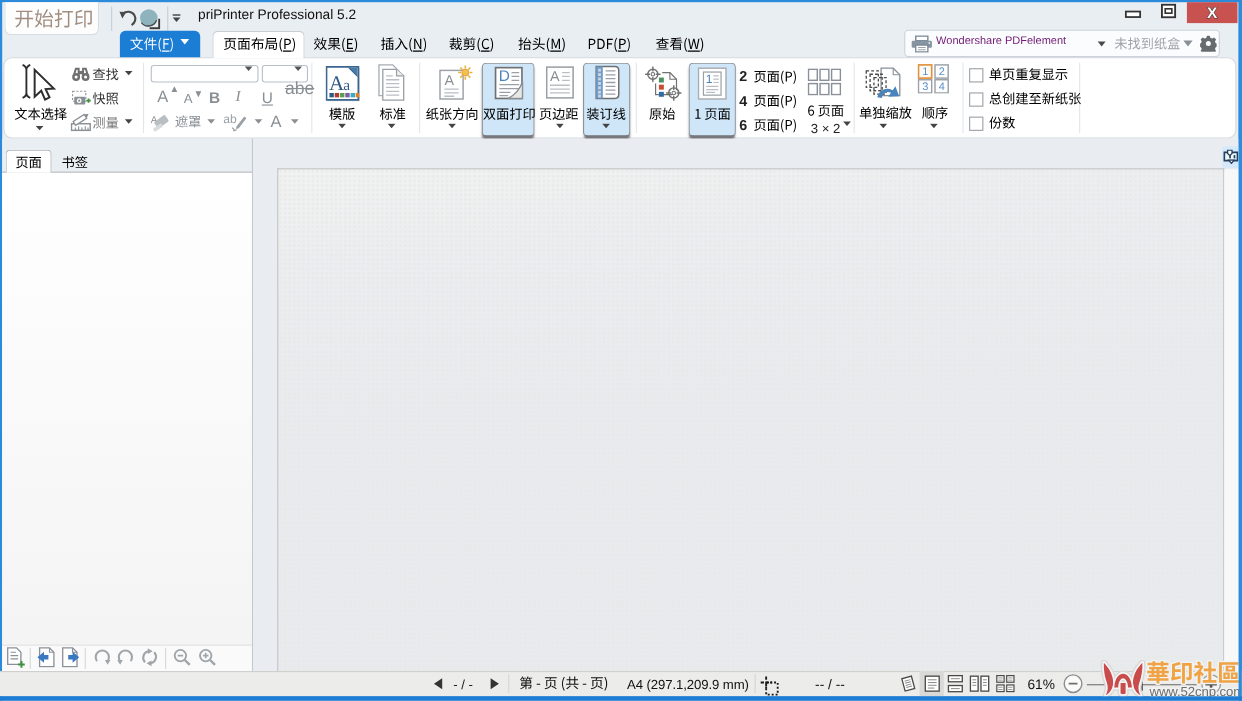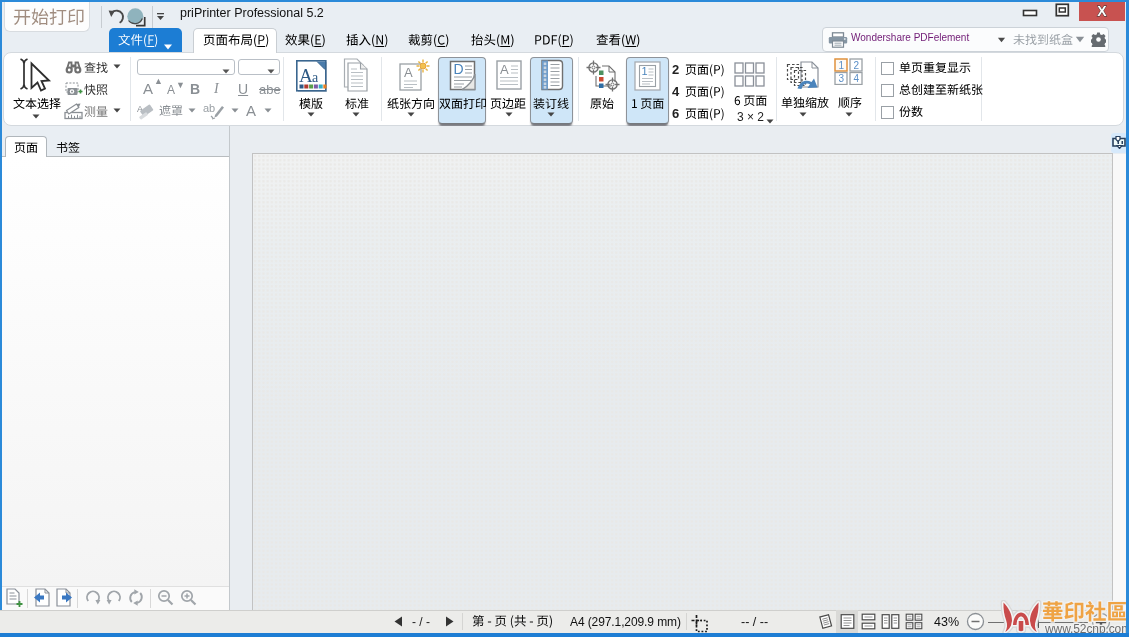--- a/index.html
+++ b/index.html
@@ -1,18 +1,18 @@
 <!DOCTYPE html>
 <html><head><meta charset="utf-8"><style>
 *{margin:0;padding:0;box-sizing:border-box}
 html,body{width:1129px;height:637px;overflow:hidden}
 body{font-family:"Liberation Sans",sans-serif;position:relative;background:#e9eef3}
 .abs{position:absolute}
 svg{display:block}
-.row{display:flex;align-items:flex-end}
+.row{display:flex;align-items:flex-start}
 </style></head><body>
 
 <div class="abs" style="left:0;top:0;width:1129px;height:2px;background:#2b8ad9"></div>
 <div class="abs" style="left:0;top:0;width:2px;height:637px;background:#2b8ad9"></div>
 <div class="abs" style="right:0;top:0;width:3px;height:637px;background:#2b8ad9"></div>
 <div class="abs" style="left:0;top:633px;width:1129px;height:4px;background:#1d7dd4"></div>
 <div class="abs" style="left:4px;top:2px;width:86px;height:30px;background:#fdfdfd;border:1px solid #d8dce0;border-top:none;border-radius:0 0 6px 6px"></div>
 <div class="abs" style="left:13px;top:7px">
     <svg class="" width="72.0" height="25.2" viewBox="0 -16.6 72.0 25.2" style="overflow:visible">
       <path fill="#a08d80" transform="translate(0,0)" d="M11.7 -12.7V-7.5H6.6V-8.3V-12.7ZM0.9 -7.5V-6.2H5.2C4.9 -3.8 4 -1.3 1 0.5C1.3 0.7 1.8 1.2 2.1 1.5C5.4 -0.6 6.3 -3.4 6.6 -6.2H11.7V1.5H13.1V-6.2H17.1V-7.5H13.1V-12.7H16.5V-13.9H1.6V-12.7H5.3V-8.3L5.3 -7.5ZM26.3 -5.9V1.4H27.6V0.6H33V1.4H34.3V-5.9ZM27.6 -0.6V-4.7H33V-0.6ZM25.7 -7.3C26.2 -7.5 27 -7.6 33.7 -8.1C33.9 -7.7 34.1 -7.2 34.3 -6.9L35.4 -7.5C34.9 -8.8 33.6 -10.9 32.4 -12.5L31.3 -12C31.9 -11.2 32.5 -10.2 33.1 -9.3L27.3 -8.9C28.5 -10.6 29.7 -12.7 30.7 -14.7L29.3 -15.1C28.4 -12.9 26.9 -10.4 26.4 -9.8C26 -9.1 25.6 -8.7 25.3 -8.6C25.4 -8.3 25.6 -7.6 25.7 -7.3ZM21.6 -10.2H23.7C23.5 -7.9 23.1 -5.9 22.4 -4.3C21.8 -4.8 21.2 -5.3 20.6 -5.7C20.9 -7 21.3 -8.6 21.6 -10.2ZM19.2 -5.3C20.1 -4.6 21 -3.9 21.9 -3.1C21.1 -1.5 20 -0.4 18.7 0.3C19 0.6 19.4 1.1 19.5 1.4C20.9 0.6 22 -0.6 22.9 -2.2C23.6 -1.6 24.2 -0.9 24.6 -0.4L25.4 -1.5C24.9 -2.1 24.2 -2.8 23.5 -3.5C24.3 -5.5 24.8 -8.1 25 -11.3L24.2 -11.5L24 -11.4H21.9C22.1 -12.7 22.3 -13.9 22.5 -15L21.2 -15C21.1 -13.9 20.9 -12.7 20.7 -11.4H18.8V-10.2H20.4C20 -8.3 19.6 -6.5 19.2 -5.3ZM39.6 -15.1V-11.5H36.9V-10.2H39.6V-6.4C38.5 -6.1 37.5 -5.8 36.7 -5.6L37.1 -4.2L39.6 -5V-0.4C39.6 -0.1 39.5 -0 39.2 -0C39 0 38.2 0 37.4 -0C37.5 0.3 37.7 0.9 37.8 1.3C39 1.3 39.8 1.2 40.3 1C40.7 0.8 40.9 0.4 40.9 -0.3V-5.4L43.6 -6.2L43.4 -7.5L40.9 -6.7V-10.2H43.4V-11.5H40.9V-15.1ZM43.5 -13.6V-12.3H48.7V-0.6C48.7 -0.2 48.5 -0.1 48.2 -0.1C47.8 -0.1 46.5 -0.1 45.1 -0.1C45.4 0.3 45.6 0.9 45.7 1.3C47.4 1.3 48.5 1.3 49.2 1.1C49.9 0.8 50.1 0.4 50.1 -0.5V-12.3H53.3V-13.6ZM55.7 -0.7C56.1 -1 56.8 -1.2 62.2 -2.6C62.2 -2.9 62.1 -3.4 62.1 -3.8L57.2 -2.6V-7.5H62.2V-8.8H57.2V-12.1C58.9 -12.6 60.8 -13.1 62.2 -13.7L61.1 -14.8C59.9 -14.1 57.7 -13.5 55.9 -13V-3.3C55.9 -2.6 55.4 -2.2 55.1 -2.1C55.3 -1.7 55.6 -1 55.7 -0.7ZM63.6 -13.9V1.4H64.9V-12.5H69.1V-3.1C69.1 -2.9 69 -2.8 68.7 -2.8C68.4 -2.8 67.4 -2.8 66.3 -2.8C66.5 -2.4 66.8 -1.7 66.9 -1.3C68.2 -1.3 69.2 -1.4 69.7 -1.6C70.3 -1.9 70.5 -2.3 70.5 -3.1V-13.9Z"></path>
@@ -190,21 +190,21 @@
 <div class="abs row" style="left:238px;top:59px;width:42px;height:16px;background:#fff;border:1px solid #b9bfc6;border-radius:3px;justify-content:flex-end">
     <svg width="8" height="5" viewBox="0 0 8 5" style="margin-right:4px">
       <path d="M0.5 0.5h7L4 4.5Z" fill="#555"></path>
     </svg>
   </div>
 <div class="abs" style="left:143px;top:80px;font-size:15px;color:#8a8f94">A<span style="position:absolute;left:11px;top:-4px;font-size:9px">▲</span></div>
 <div class="abs" style="left:167px;top:83px;font-size:12px;color:#8a8f94">A<span style="position:absolute;left:9px;top:-3px;font-size:9px">▼</span></div>
 <div class="abs" style="left:190px;top:81px;font-size:14px;font-weight:bold;color:#8a8f94">B</div>
 <div class="abs" style="left:214px;top:81px;font-size:14px;font-style:italic;font-family:'Liberation Serif',serif;color:#8a8f94">I</div>
 <div class="abs" style="left:238px;top:81px;font-size:14px;text-decoration:underline;color:#8a8f94">U</div>
-<div class="abs" style="left:259px;top:82px;font-size:13px;text-decoration:line-through;color:#8a8f94">abe</div>
+<div class="abs" style="left:259px;top:72px;font-size:16px;text-decoration:line-through;color:#8a8f94">abe</div>
 <svg class="abs" style="left:136px;top:103px" width="20" height="17" viewBox="0 0 20 17">
 <text x="1" y="9" font-size="9" fill="#8a8f94" font-family="Liberation Sans">A</text>
 <rect x="5" y="4" width="12" height="7" rx="1" fill="#b9bec3" transform="rotate(-35 11 8)"></rect>
 <rect x="3" y="11.5" width="9" height="3.5" rx="1" fill="#d8dbde" transform="rotate(-35 7 13)"></rect>
   </svg>
 <div class="abs" style="left:159px;top:104px">
     <svg class="" width="24.0" height="16.8" viewBox="0 -11.0 24.0 16.8" style="overflow:visible">
       <path fill="#8a8f94" transform="translate(0,0)" d="M0.8 -9.1C1.4 -8.6 2.2 -7.7 2.5 -7.2L3.2 -7.7C2.9 -8.3 2.1 -9 1.5 -9.6ZM5.7 -3.2C5.5 -2.6 5.1 -1.7 4.6 -1.2L5.3 -0.8C5.8 -1.4 6.1 -2.3 6.3 -3ZM6.8 -3C6.9 -2.3 7 -1.5 7 -0.9L7.7 -0.9C7.7 -1.5 7.6 -2.4 7.5 -3ZM8.2 -2.9C8.4 -2.3 8.7 -1.4 8.8 -0.9L9.5 -1C9.4 -1.6 9.1 -2.4 8.8 -3.1ZM9.6 -3.1C10.1 -2.4 10.6 -1.5 10.8 -0.9L11.4 -1.2C11.2 -1.8 10.7 -2.7 10.2 -3.3ZM3 -5.9H0.6V-5.1H2.1V-1.2C1.6 -1 1 -0.5 0.4 0L1 0.8C1.6 0 2.3 -0.6 2.7 -0.6C3 -0.6 3.3 -0.3 3.9 0C4.7 0.5 5.7 0.6 7.1 0.6C8.3 0.6 10.4 0.6 11.3 0.5C11.3 0.3 11.4 -0.1 11.5 -0.3C10.3 -0.2 8.6 -0.1 7.2 -0.1C5.8 -0.1 4.8 -0.2 4 -0.6C3.6 -0.9 3.3 -1.2 3 -1.3ZM7.1 -10C7.2 -9.7 7.4 -9.3 7.5 -8.9H4.1V-6.3C4.1 -4.9 4 -3 3.1 -1.7C3.3 -1.6 3.6 -1.4 3.7 -1.2C4.8 -2.7 5 -4.8 5 -6.3V-8.1H11.4V-8.9H8.5C8.4 -9.3 8.1 -9.8 7.9 -10.2ZM6.4 -7.8V-6.7H5V-6H6.4V-3.7H9.9V-6H11.4V-6.7H9.9V-7.8H9.1V-6.7H7.2V-7.8ZM9.1 -6V-4.5H7.2V-6ZM19.8 -8.9H21.8V-7.8H19.8ZM17 -8.9H18.9V-7.8H17ZM14.2 -8.9H16.1V-7.8H14.2ZM14.7 -3.2H21.3V-2.4H14.7ZM14.7 -4.6H21.3V-3.8H14.7ZM12.7 -1.1V-0.3H17.5V0.9H18.4V-0.3H23.3V-1.1H18.4V-1.8H22.2V-5.2H18.3V-5.8H22.8V-6.5H18.3V-7.1H22.7V-9.6H13.3V-7.1H17.4V-5.2H13.8V-1.8H17.5V-1.1Z"></path>
     </svg>
   </div>
@@ -601,21 +601,21 @@
 <g fill="#fff" stroke="#4a4a4a" stroke-width="1.1">
 <rect x="1.2" y="1.2" width="6.6" height="6"></rect>
       <rect x="10.2" y="1.2" width="6.6" height="6"></rect>
 <rect x="1.2" y="9.7" width="6.6" height="6"></rect>
       <rect x="10.2" y="9.7" width="6.6" height="6"></rect>
     </g>
 <g stroke="#8a8a8a" stroke-width="0.8">
       <path d="M2.5 3.3h4 M11.5 3.3h4 M2.5 11.8h4 M11.5 11.8h4 M2.5 5.3h4 M11.5 5.3h4 M2.5 13.8h4 M11.5 13.8h4"></path>
     </g>
   </svg>
-<div class="abs" style="left:934px;top:615px;font-size:12.5px;color:#111">43%</div>
+<div class="abs" style="left:934px;top:615px;font-size:12.5px;color:#111">61%</div>
 <svg class="abs" style="left:966px;top:612px" width="19" height="19" viewBox="0 0 19 19">
 <circle cx="9.5" cy="9.5" r="8" fill="#fbfbfa" stroke="#8a8f94" stroke-width="1.3"></circle>
 <path d="M5.5 9.5h8" stroke="#707070" stroke-width="1.5"></path>
   </svg>
 <div class="abs" style="left:988px;top:621.5px;width:100px;height:1.5px;background:#707070"></div>
 <div class="abs" style="left:1036.5px;top:613px;width:2px;height:15px;background:#555"></div>
 <svg class="abs" style="left:1091px;top:612px" width="20" height="20" viewBox="0 0 20 20">
 <circle cx="10" cy="10" r="8.5" fill="#f4f2f0" stroke="#9aa0a5" stroke-width="1.3"></circle>
 <path d="M4.8 10h10.4 M10 4.8v10.4" stroke="#555" stroke-width="2.4"></path>
   </svg>

